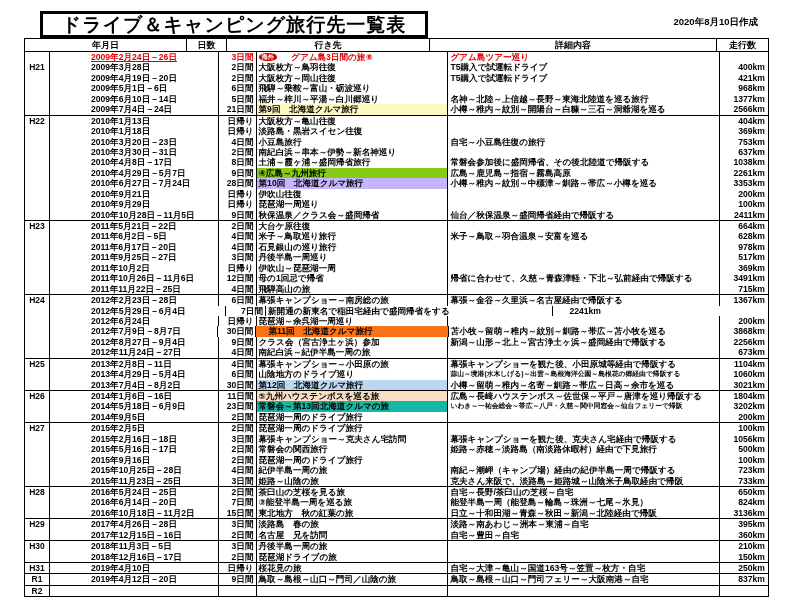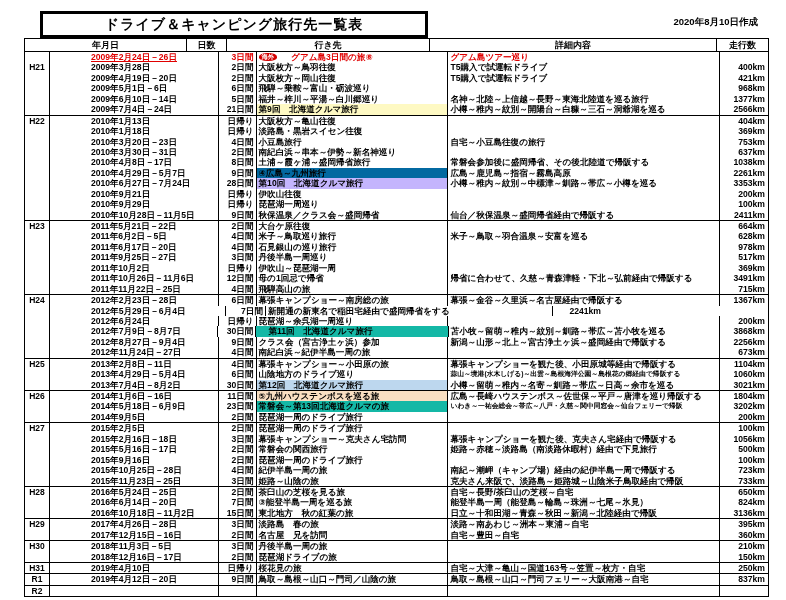--- a/index.html
+++ b/index.html
@@ -6,21 +6,21 @@
   body{
     width:786px;height:600px;position:relative;background:#ffffff;
     font-family:"Liberation Sans","DejaVu Sans",sans-serif;
     -webkit-font-smoothing:antialiased;color:#000;overflow:hidden;
   }
   .title-box{
     position:absolute;left:40px;top:11px;width:388px;height:27px;
     border:3px solid #000;box-sizing:border-box;
     display:flex;align-items:center;justify-content:center;
   }
-  .title-box .t{font-size:14px;font-weight:bold;letter-spacing:1px;white-space:nowrap;}
+  .title-box .t{font-size:19px;font-weight:bold;letter-spacing:1px;white-space:nowrap;}
   .created{
     position:absolute;right:28px;top:16px;font-size:9.5px;font-weight:bold;white-space:nowrap;
   }
   .travel-table{
     position:absolute;left:24px;top:38px;width:743px;
     border:1.5px solid #000;box-sizing:content-box;background:#fff;
   }
   .thead{display:flex;height:12px;border-bottom:1px solid #000;font-weight:bold;}
   .thead>div{
     box-sizing:border-box;border-right:1px solid #000;font-size:9px;line-height:12px;
@@ -155,21 +155,21 @@
           <div class="row">
             <div class="c-date">2010年4月8日－17日</div>
             <div class="c-days">8日間</div>
             <div class="c-dest">土浦～霞ヶ浦～盛岡帰省旅行</div>
             <div class="c-details">常磐会参加後に盛岡帰省、その後北陸道で帰阪する</div>
             <div class="c-km">1038km</div>
           </div>
           <div class="row">
             <div class="c-date">2010年4月29日－5月7日</div>
             <div class="c-days">9日間</div>
-            <div class="c-dest" style="background: #0369a1;">④広島～九州旅行</div>
+            <div class="c-dest" style="background: #84cc16;">④広島～九州旅行</div>
             <div class="c-details">広島～鹿児島～指宿～霧島高原</div>
             <div class="c-km">2261km</div>
           </div>
           <div class="row">
             <div class="c-date">2010年6月27日－7月24日</div>
             <div class="c-days">28日間</div>
             <div class="c-dest" style="background: #c4b5fd;">第10回　北海道クルマ旅行</div>
             <div class="c-details">小樽～稚内～紋別～中標津～釧路～帯広～小樽を巡る</div>
             <div class="c-km">3353km</div>
           </div>
@@ -269,21 +269,21 @@
           <div class="row">
             <div class="c-date">2012年6月24日</div>
             <div class="c-days">日帰り</div>
             <div class="c-dest">琵琶湖～余呉湖一周巡り</div>
             <div class="c-details"></div>
             <div class="c-km">200km</div>
           </div>
           <div class="row">
             <div class="c-date">2012年7月9日－8月7日</div>
             <div class="c-days">30日間</div>
-            <div class="c-dest" style="background: #14b8a6; padding-left: 12px;">第11回　北海道クルマ旅行</div>
+            <div class="c-dest" style="background: #f97316; padding-left: 12px;">第11回　北海道クルマ旅行</div>
             <div class="c-details">苫小牧～留萌～稚内～紋別～釧路～帯広～苫小牧を巡る</div>
             <div class="c-km">3868km</div>
           </div>
           <div class="row">
             <div class="c-date">2012年8月27日－9月4日</div>
             <div class="c-days">9日間</div>
             <div class="c-dest">クラス会（宮古浄土ヶ浜）参加</div>
             <div class="c-details">新潟～山形～北上～宮古浄土ヶ浜～盛岡経由で帰阪する</div>
             <div class="c-km">2256km</div>
           </div>

